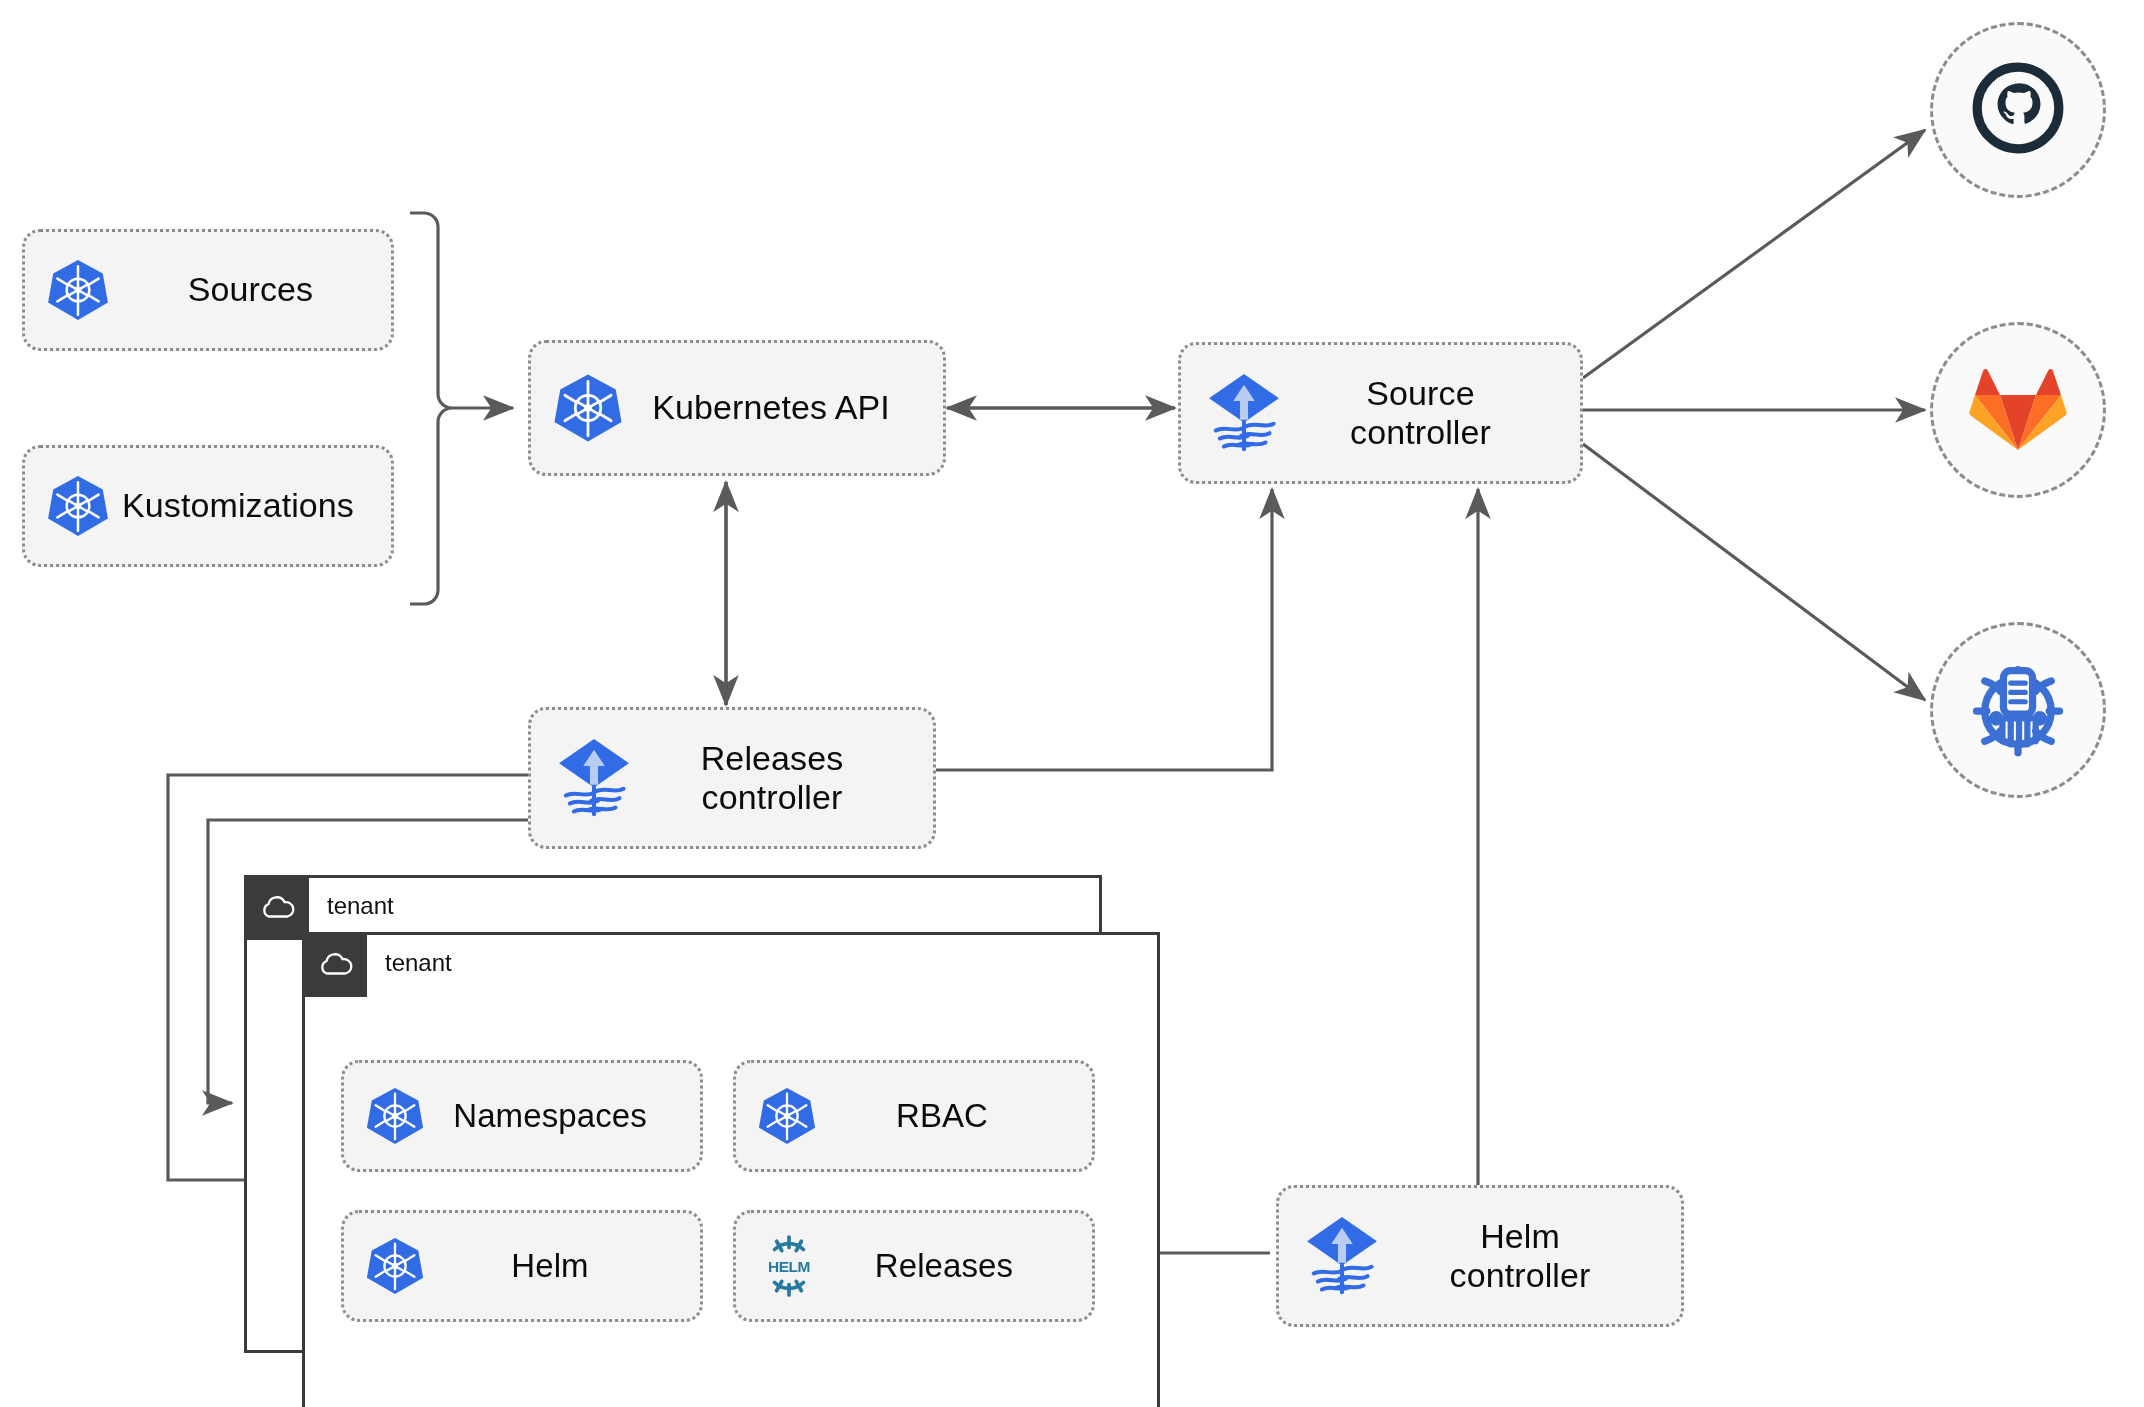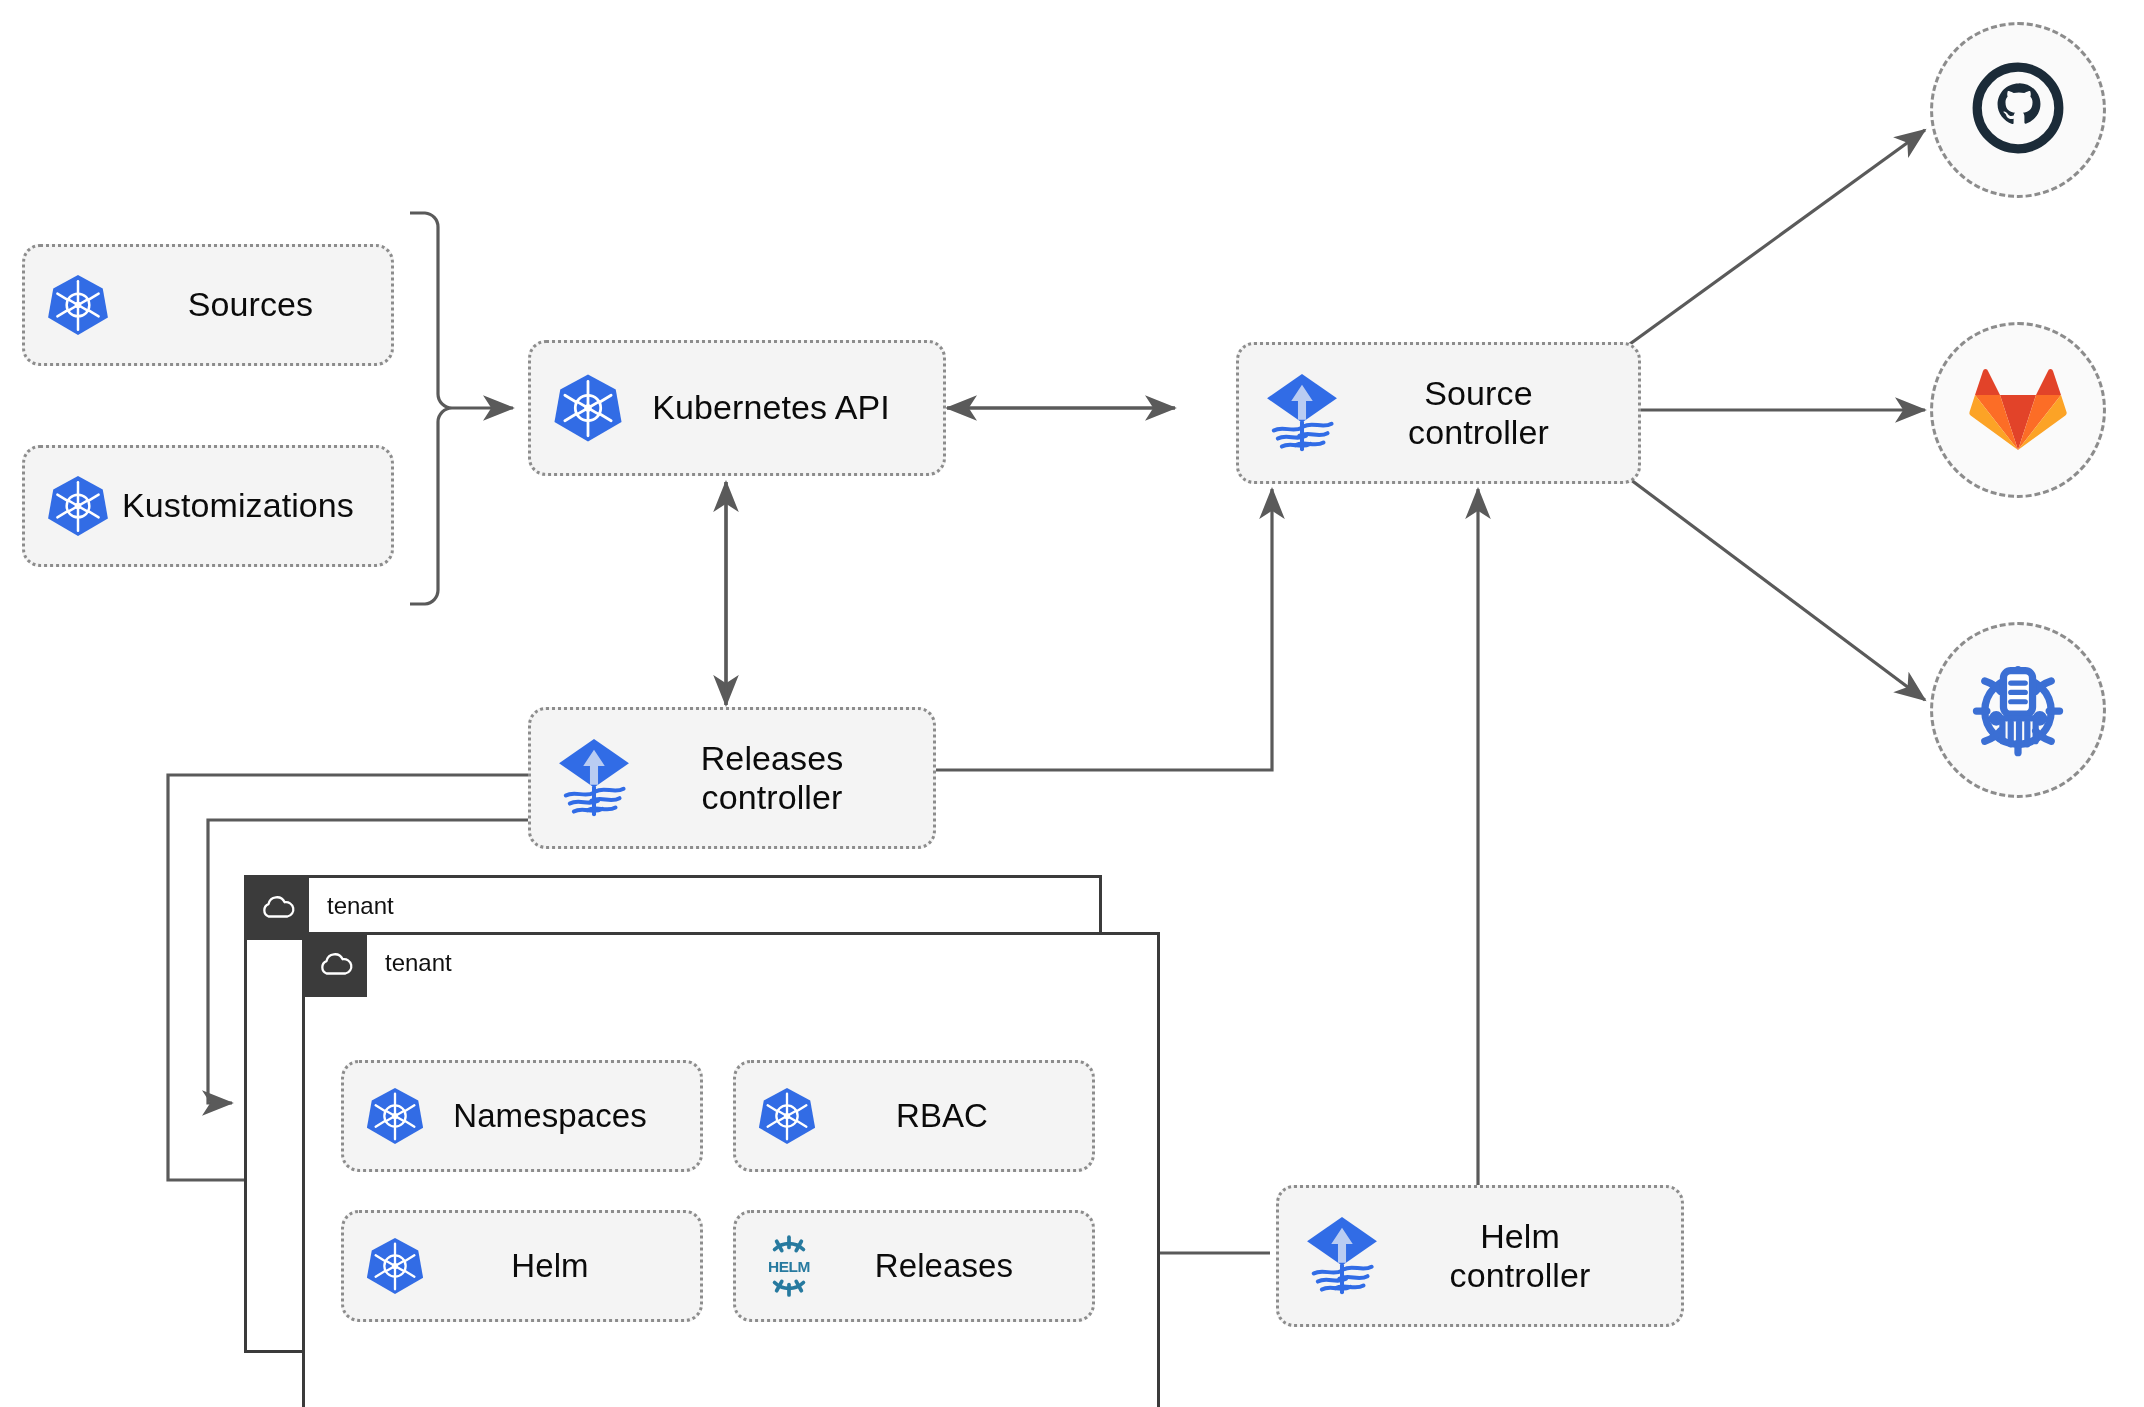--- a/index.html
+++ b/index.html
@@ -119,21 +119,21 @@
       <path d="M 528,820 L 208,820 L 208,1103 L 232,1103" marker-end="url(#ah)"></path>
 
       <line x1="1583" y1="378" x2="1925" y2="130" marker-end="url(#ah)"></line>
 
       <line x1="1583" y1="410" x2="1925" y2="410" marker-end="url(#ah)"></line>
 
       <line x1="1583" y1="444" x2="1925" y2="700" marker-end="url(#ah)"></line>
     </g>
   </svg>
 
-  <div class="node" style="left:22px; top:244px; width:372px; height:122px;gap:25px;">
+  <div class="node" style="left:22px; top:229px; width:372px; height:122px;gap:25px;">
     <span class="ico">
       <svg width="66" height="66" viewBox="0 0 64 64">
         <polygon points="32,3 56,16 61,44 32,61 3,44 8,16" fill="#326CE5"></polygon>
         <g fill="none" stroke="#ffffff" stroke-width="2.4" stroke-linecap="round">
           <circle cx="32" cy="32" r="11"></circle>
           <line x1="32" y1="9" x2="32" y2="21"></line>
           <line x1="32" y1="43" x2="32" y2="56"></line>
           <line x1="12" y1="21" x2="22" y2="27"></line>
           <line x1="42" y1="37" x2="52" y2="43"></line>
           <line x1="12" y1="43" x2="22" y2="37"></line>
@@ -194,21 +194,21 @@
           <line x1="32" y1="32" x2="32" y2="43"></line>
           <line x1="32" y1="32" x2="22.5" y2="37.5"></line>
           <line x1="32" y1="32" x2="22.5" y2="26.5"></line>
         </g>
         <circle cx="32" cy="32" r="3.2" fill="#ffffff"></circle>
       </svg>
     </span>
     <span class="lbl">Kubernetes API</span>
   </div>
 
-  <div class="node" style="left:1236px; top:342px; width:405px; height:142px;">
+  <div class="node" style="left:1178px; top:342px; width:405px; height:142px;">
     <span class="ico">
       <svg width="86" height="90" viewBox="0 0 64 66">
         <polygon points="32,4 58,22 32,40 6,22" fill="#316CE6"></polygon>
         <path d="M32,12 L40,24 L35,24 L35,38 L29,38 L29,24 L24,24 Z" fill="#B9CCF2"></path>
         <g stroke="#316CE6" stroke-width="3" fill="none" stroke-linecap="round">
           <path d="M11,46 C18,42 25,48 32,44"></path>
           <path d="M14,52 C21,48 28,54 35,50"></path>
           <path d="M17,58 C24,54 31,60 38,56"></path>
           <path d="M33,43 C40,39 47,45 54,41"></path>
           <path d="M30,50 C37,46 44,52 51,48"></path>

